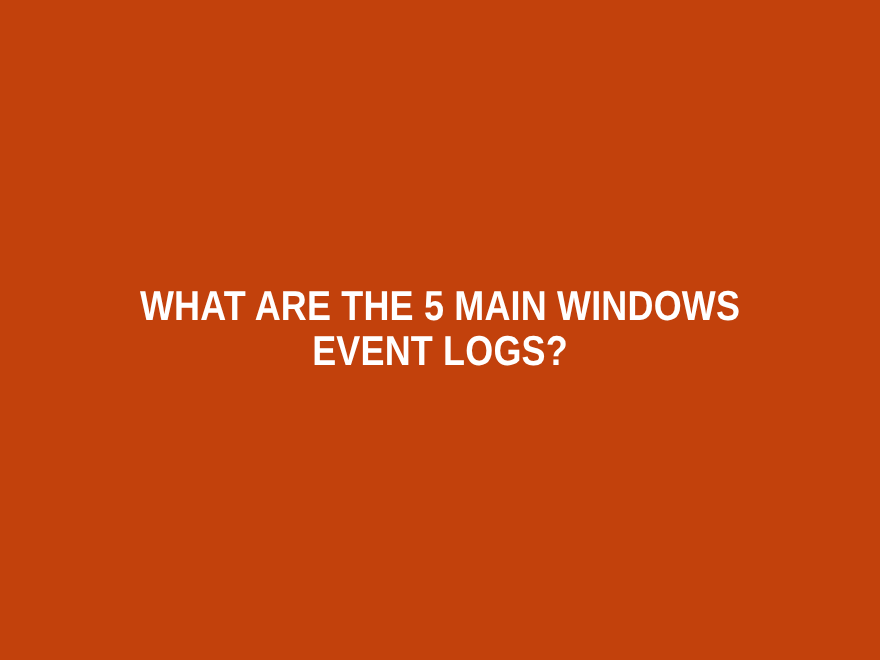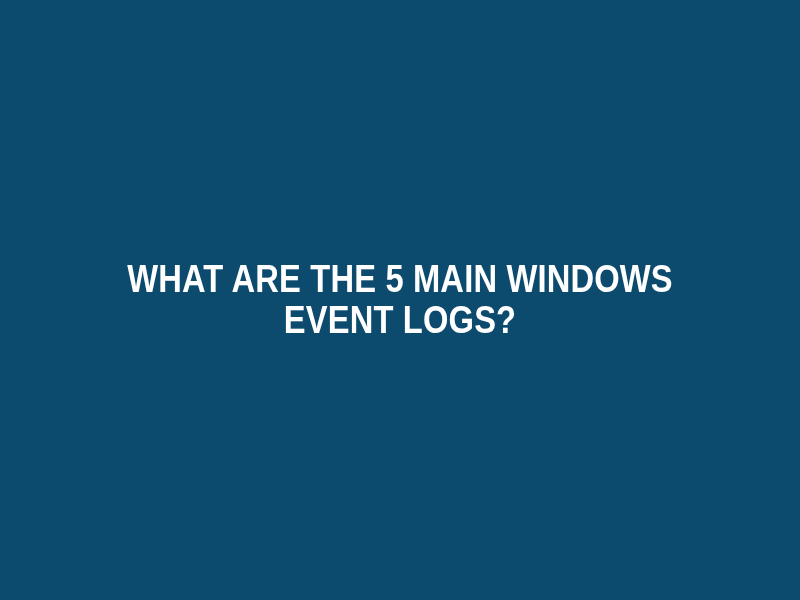--- a/index.html
+++ b/index.html
@@ -60,21 +60,21 @@
     letter-spacing: 0.2px;
     text-transform: uppercase;
     white-space: normal;
     transform: scaleX(0.86);
     transform-origin: 50% 50%;
   }
 </style>
 </head>
 <body>
 
-<div class="hero" style="background-color: #0c4a6e;">
+<div class="hero" style="background-color: #c2410c;">
 
   <div class="hero-inner">
 
     <div class="title-block">
 
       <h1 class="hero-title" style="color: rgb(255, 255, 255);">WHAT ARE THE 5 MAIN WINDOWS EVENT LOGS?</h1>
 
     </div>
   </div>
 </div>

